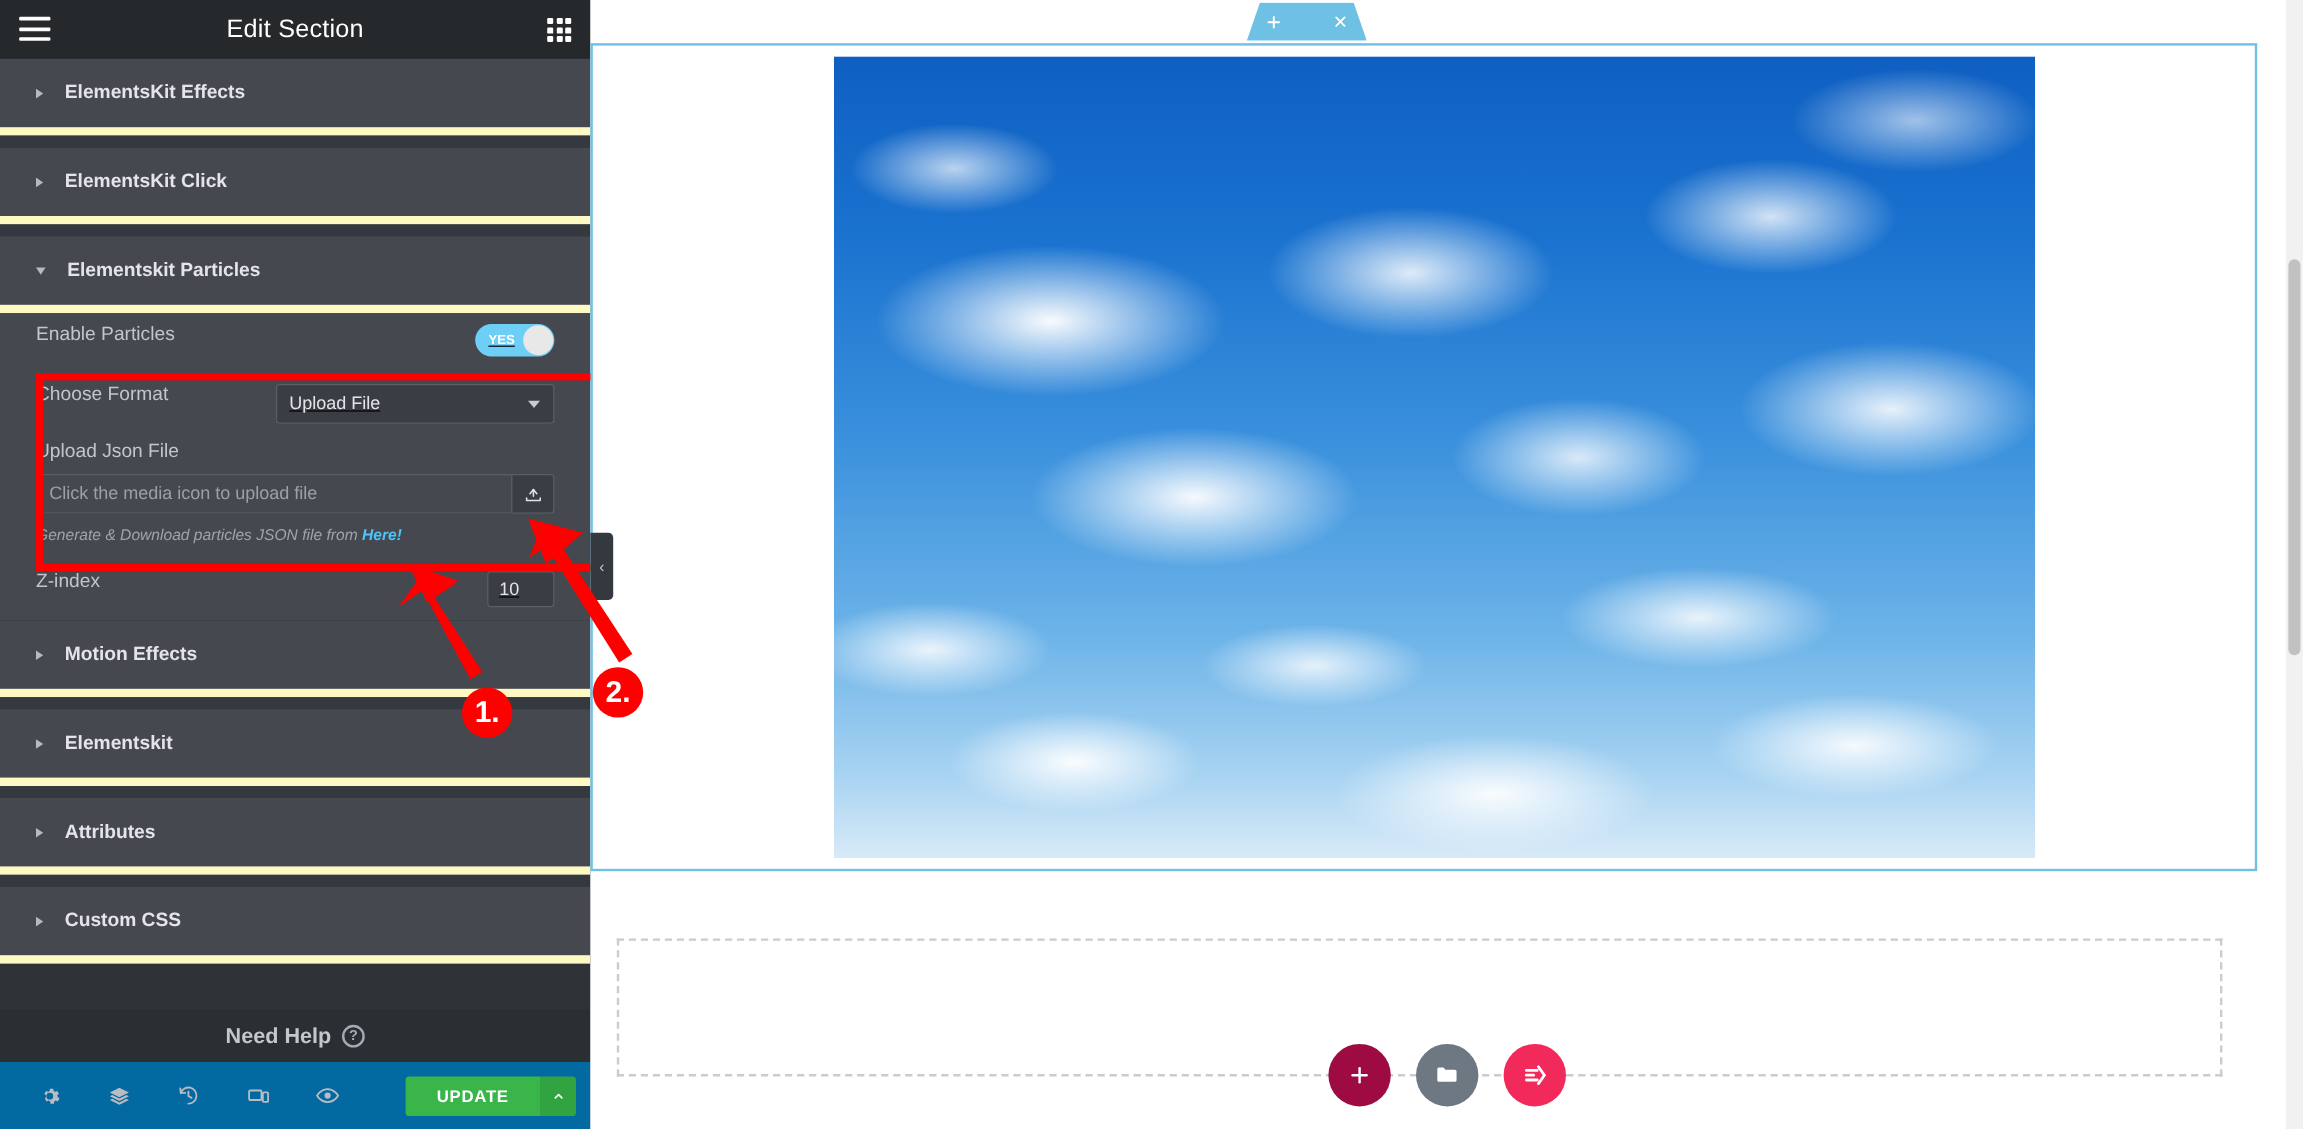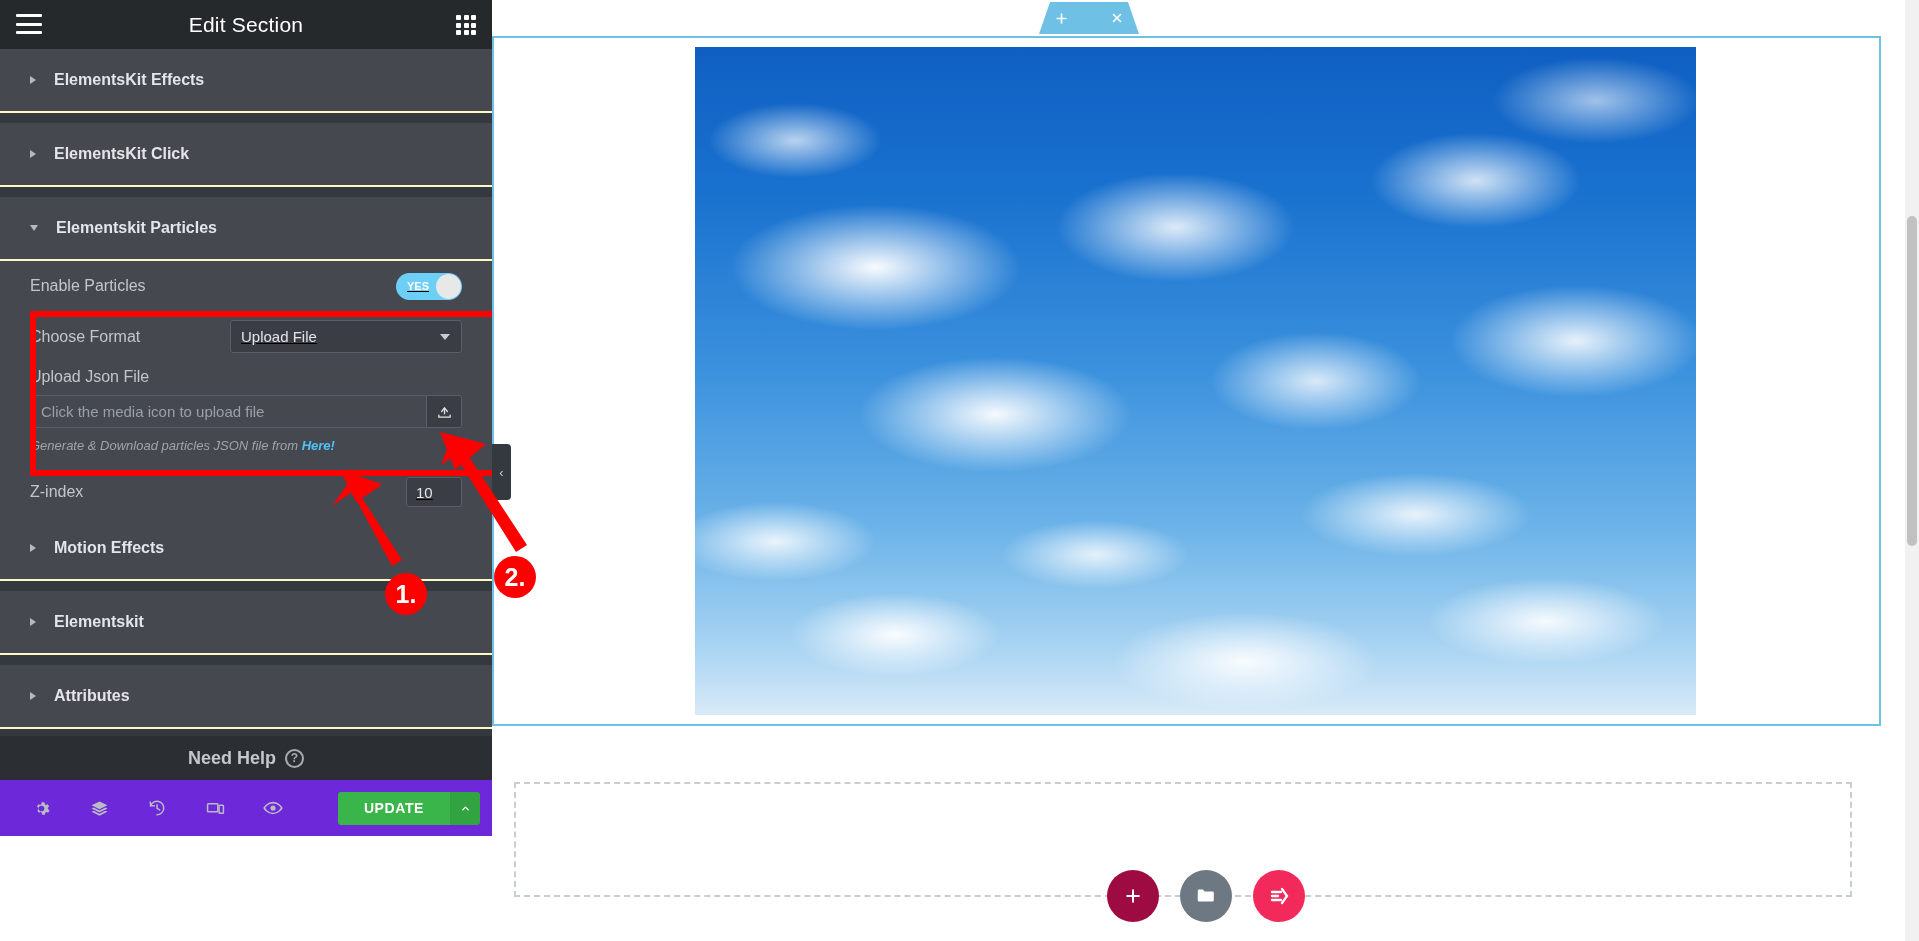--- a/index.html
+++ b/index.html
@@ -7,21 +7,21 @@
     width: 1919px; height: 941px;
     overflow: hidden;
     font-family: "Liberation Sans", sans-serif;
     background: #ffffff;
   }
   #root { position: relative; width: 1919px; height: 941px; }
 
   
   #panel {
     position: absolute; left: 0; top: 0;
-    width: 492px; height: 836px;
+    width: 492px; height: 941px;
     background: #34383f;
     display: flex; flex-direction: column;
   }
   #panel-header {
     height: 49px; background: #26292c;
     display: flex; align-items: center;
     position: relative; flex: 0 0 49px;
   }
   .hamburger { position: absolute; left: 16px; top: 14px; width: 26px; height: 20px;
     display: flex; flex-direction: column; justify-content: space-between; cursor: pointer; }
@@ -33,30 +33,30 @@
   .panel-header-grid { position: absolute; right: 16px; top: 15px;
     width: 20px; height: 20px; display: grid; grid-template-columns: repeat(3,1fr);
     grid-template-rows: repeat(3,1fr); gap: 2.5px; cursor: pointer; }
   .panel-header-grid i { display: block; background: #ffffff; border-radius: 1px; }
 
   #panel-body { flex: 1 1 auto; overflow: hidden; position: relative; background: #2f3237; }
 
   .accordion {
     background: #45484f; height: 64px;
     display: flex; align-items: center; padding-left: 30px;
-    border-bottom: 2px solid #fef9c3; cursor: pointer;
+    border-bottom: 7px solid #fef9c3; cursor: pointer;
   }
   .accordion + .gap { height: 10px; background: #34383f; }
   .acc-caret { width: 0; height: 0; margin-right: 18px; }
   .acc-caret.closed { border-left: 6px solid #b6bac0; border-top: 4.5px solid transparent; border-bottom: 4.5px solid transparent; }
   .acc-caret.open { border-top: 6px solid #b6bac0; border-left: 4.5px solid transparent; border-right: 4.5px solid transparent; }
   .acc-label { color: #e3e5e8; font-size: 16px; font-weight: bold; }
 
   .section-body { background: #45484f; padding: 0 30px; }
-  .ctrl-row { display: flex; align-items: center; min-height: 50px; padding: 9px 0; gap: 44px; }
+  .ctrl-row { display: flex; align-items: flex-start; min-height: 50px; padding: 9px 0; gap: 44px; }
   .ctrl-label { color: #c2c6cc; font-size: 16px; flex: 0 0 auto; }
   .ctrl-right { margin-left: auto; display: flex; align-items: center; text-decoration: underline; }
 
   
   .toggle { width: 66px; height: 27px; border-radius: 14px; background: #6ecff6;
     display: flex; align-items: center; cursor: pointer; position: relative; }
   .toggle .tlabel { color: #ffffff; font-size: 11px; font-weight: bold; margin-left: 11px; }
   .toggle .knob { width: 25px; height: 25px; border-radius: 50%; background: #e8e8e8;
     position: absolute; right: 1px; top: 1px; }
 
@@ -105,21 +105,21 @@
   
   #need-help {
     height: 44px; background: #2b2e33; display: flex;
     align-items: center; justify-content: center; gap: 9px; flex: 0 0 44px;
   }
   #need-help .nh-text { color: #c4c8cd; font-size: 18px; font-weight: bold; }
   .q-circle { width: 19px; height: 19px; border: 2px solid #a7abb1; border-radius: 50%;
     color: #a7abb1; font-size: 12px; display: flex; align-items: center;
     justify-content: center; font-weight: bold; }
   #panel-footer {
-    height: 56px; background: #6d28d9; display: flex; align-items: center;
+    height: 56px; background: #0369a1; display: flex; align-items: center;
     padding: 0 12px; gap: 0; flex: 0 0 56px;
   }
   .foot-icon { width: 58px; display: flex; align-items: center; justify-content: center;
     color: #b9bdc3; cursor: pointer; }
   #update-wrap { margin-left: auto; display: flex; height: 33px; }
   #update-btn {
     background: #39b54a; color: #ffffff; font-size: 14px; font-weight: bold;
     letter-spacing: .6px; padding: 0 26px; display: flex; align-items: center;
     border-radius: 3px 0 0 3px; cursor: pointer;
   }

